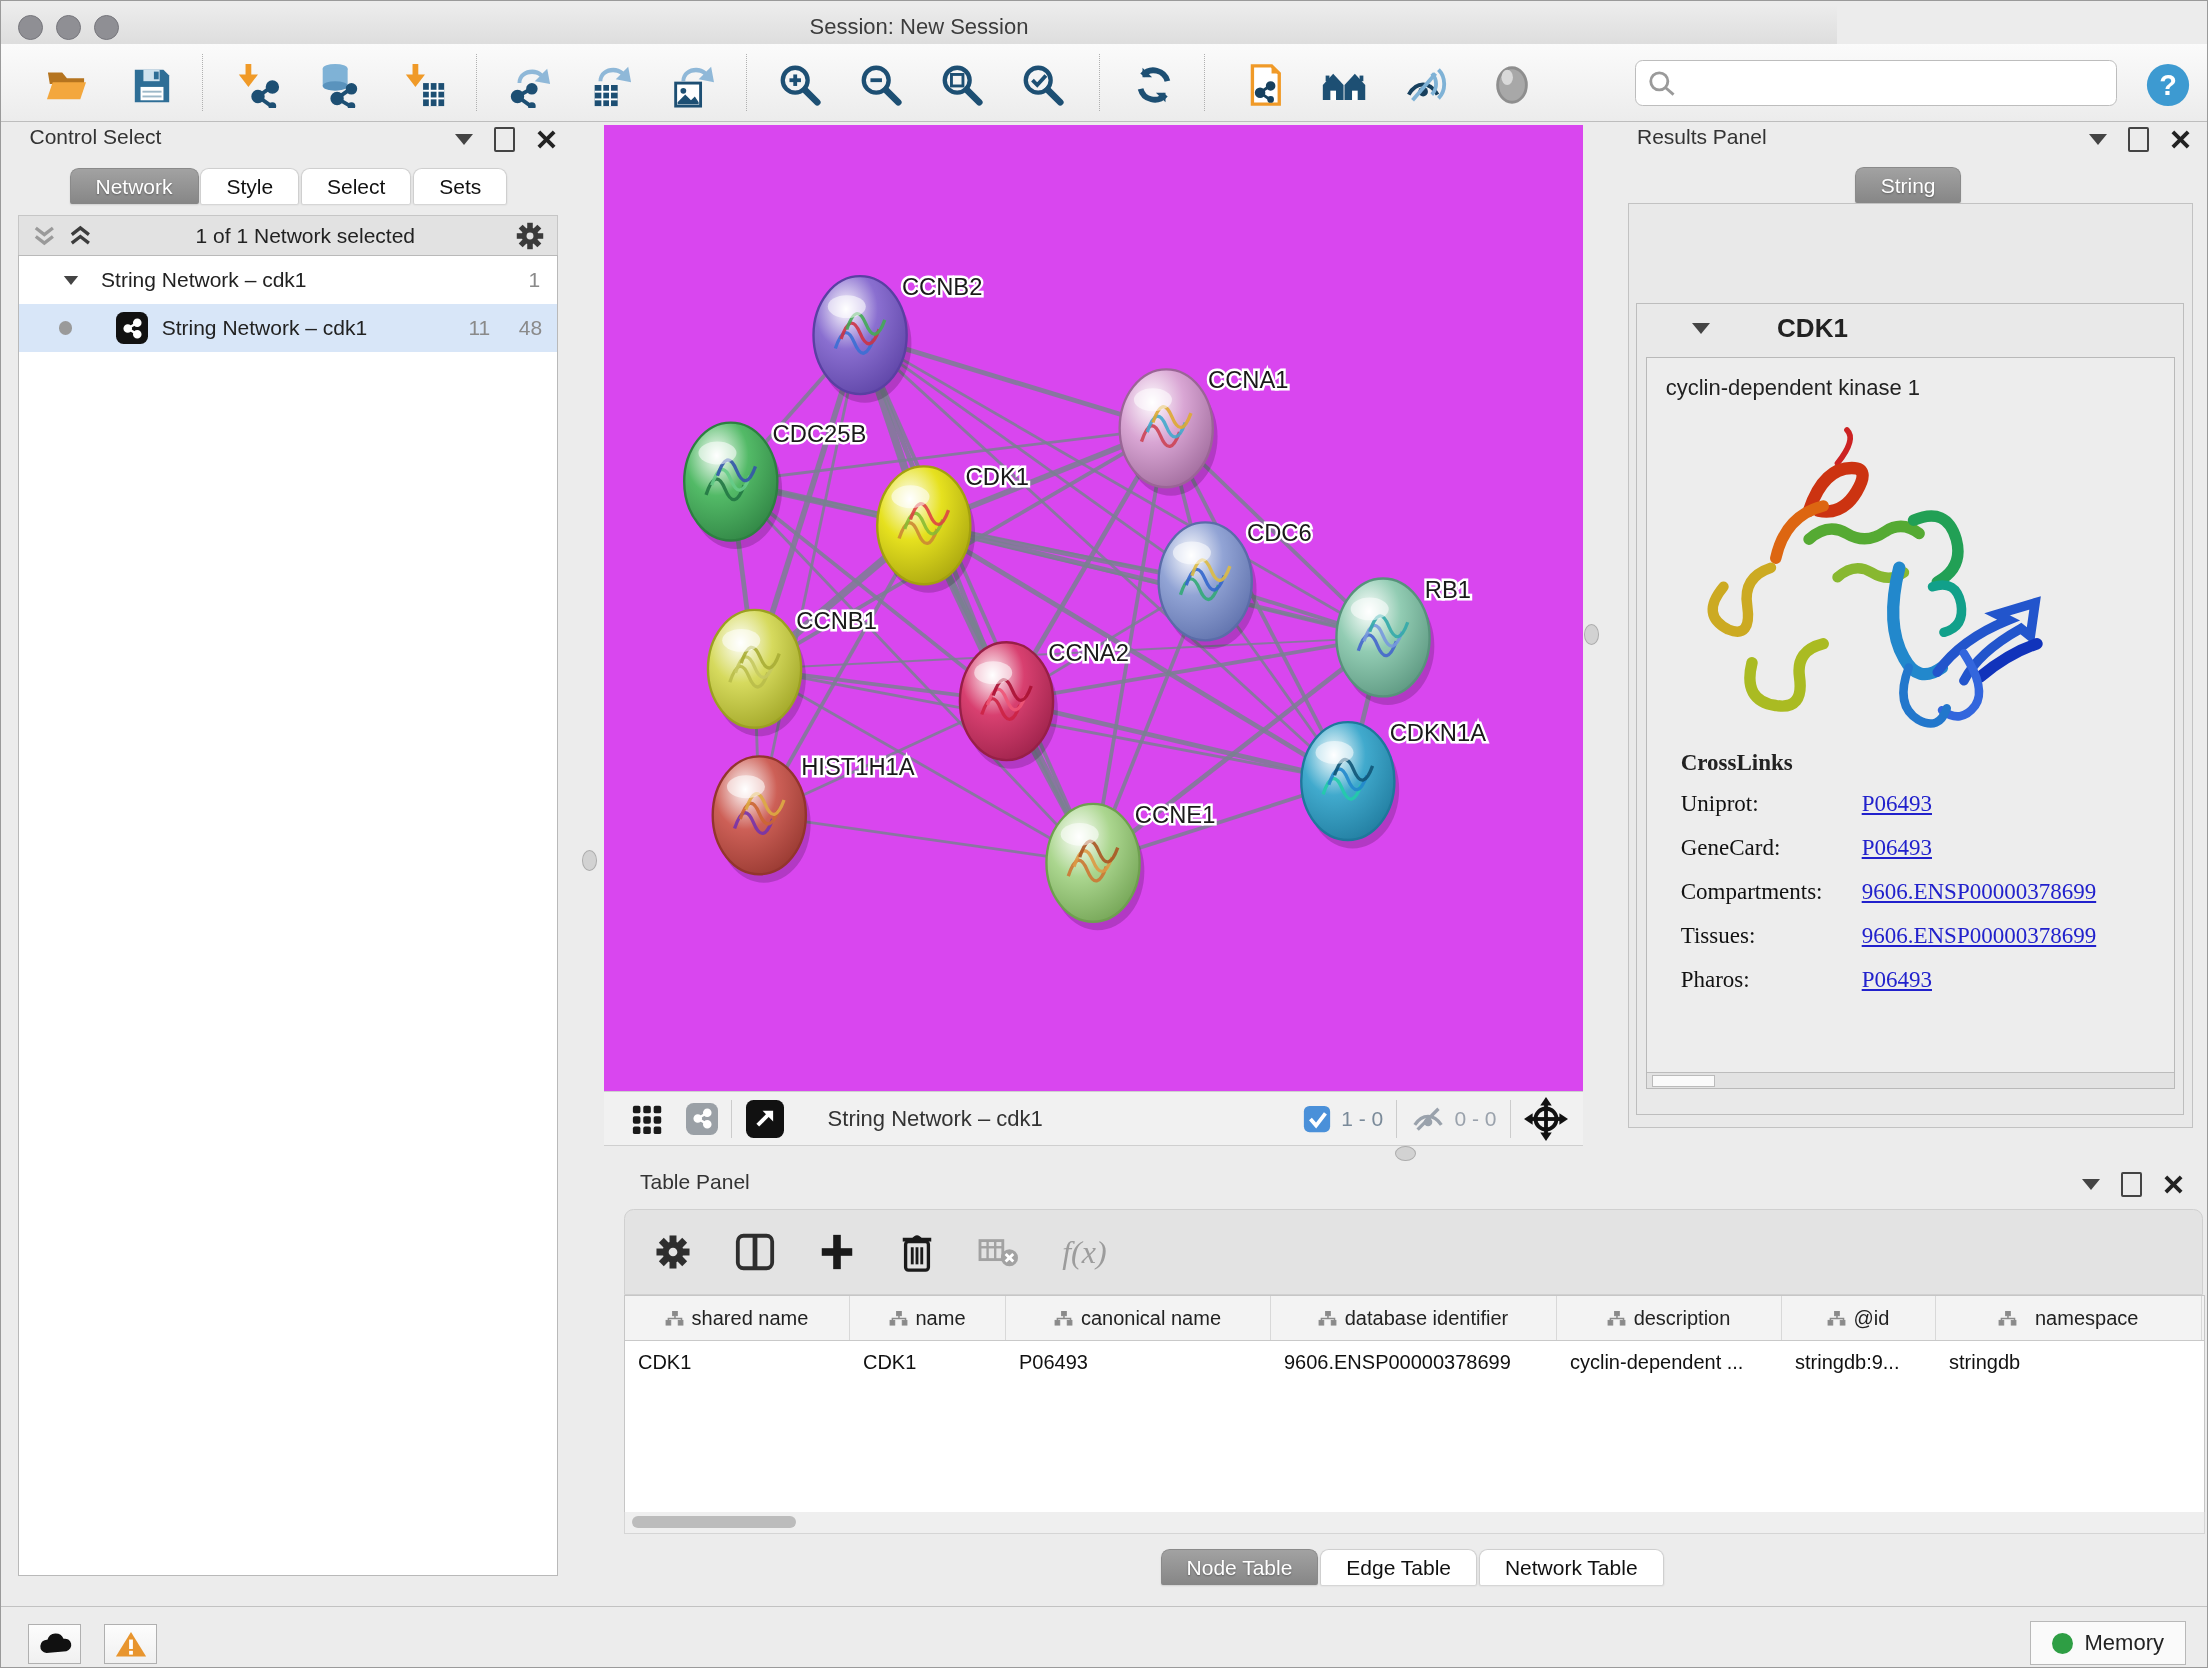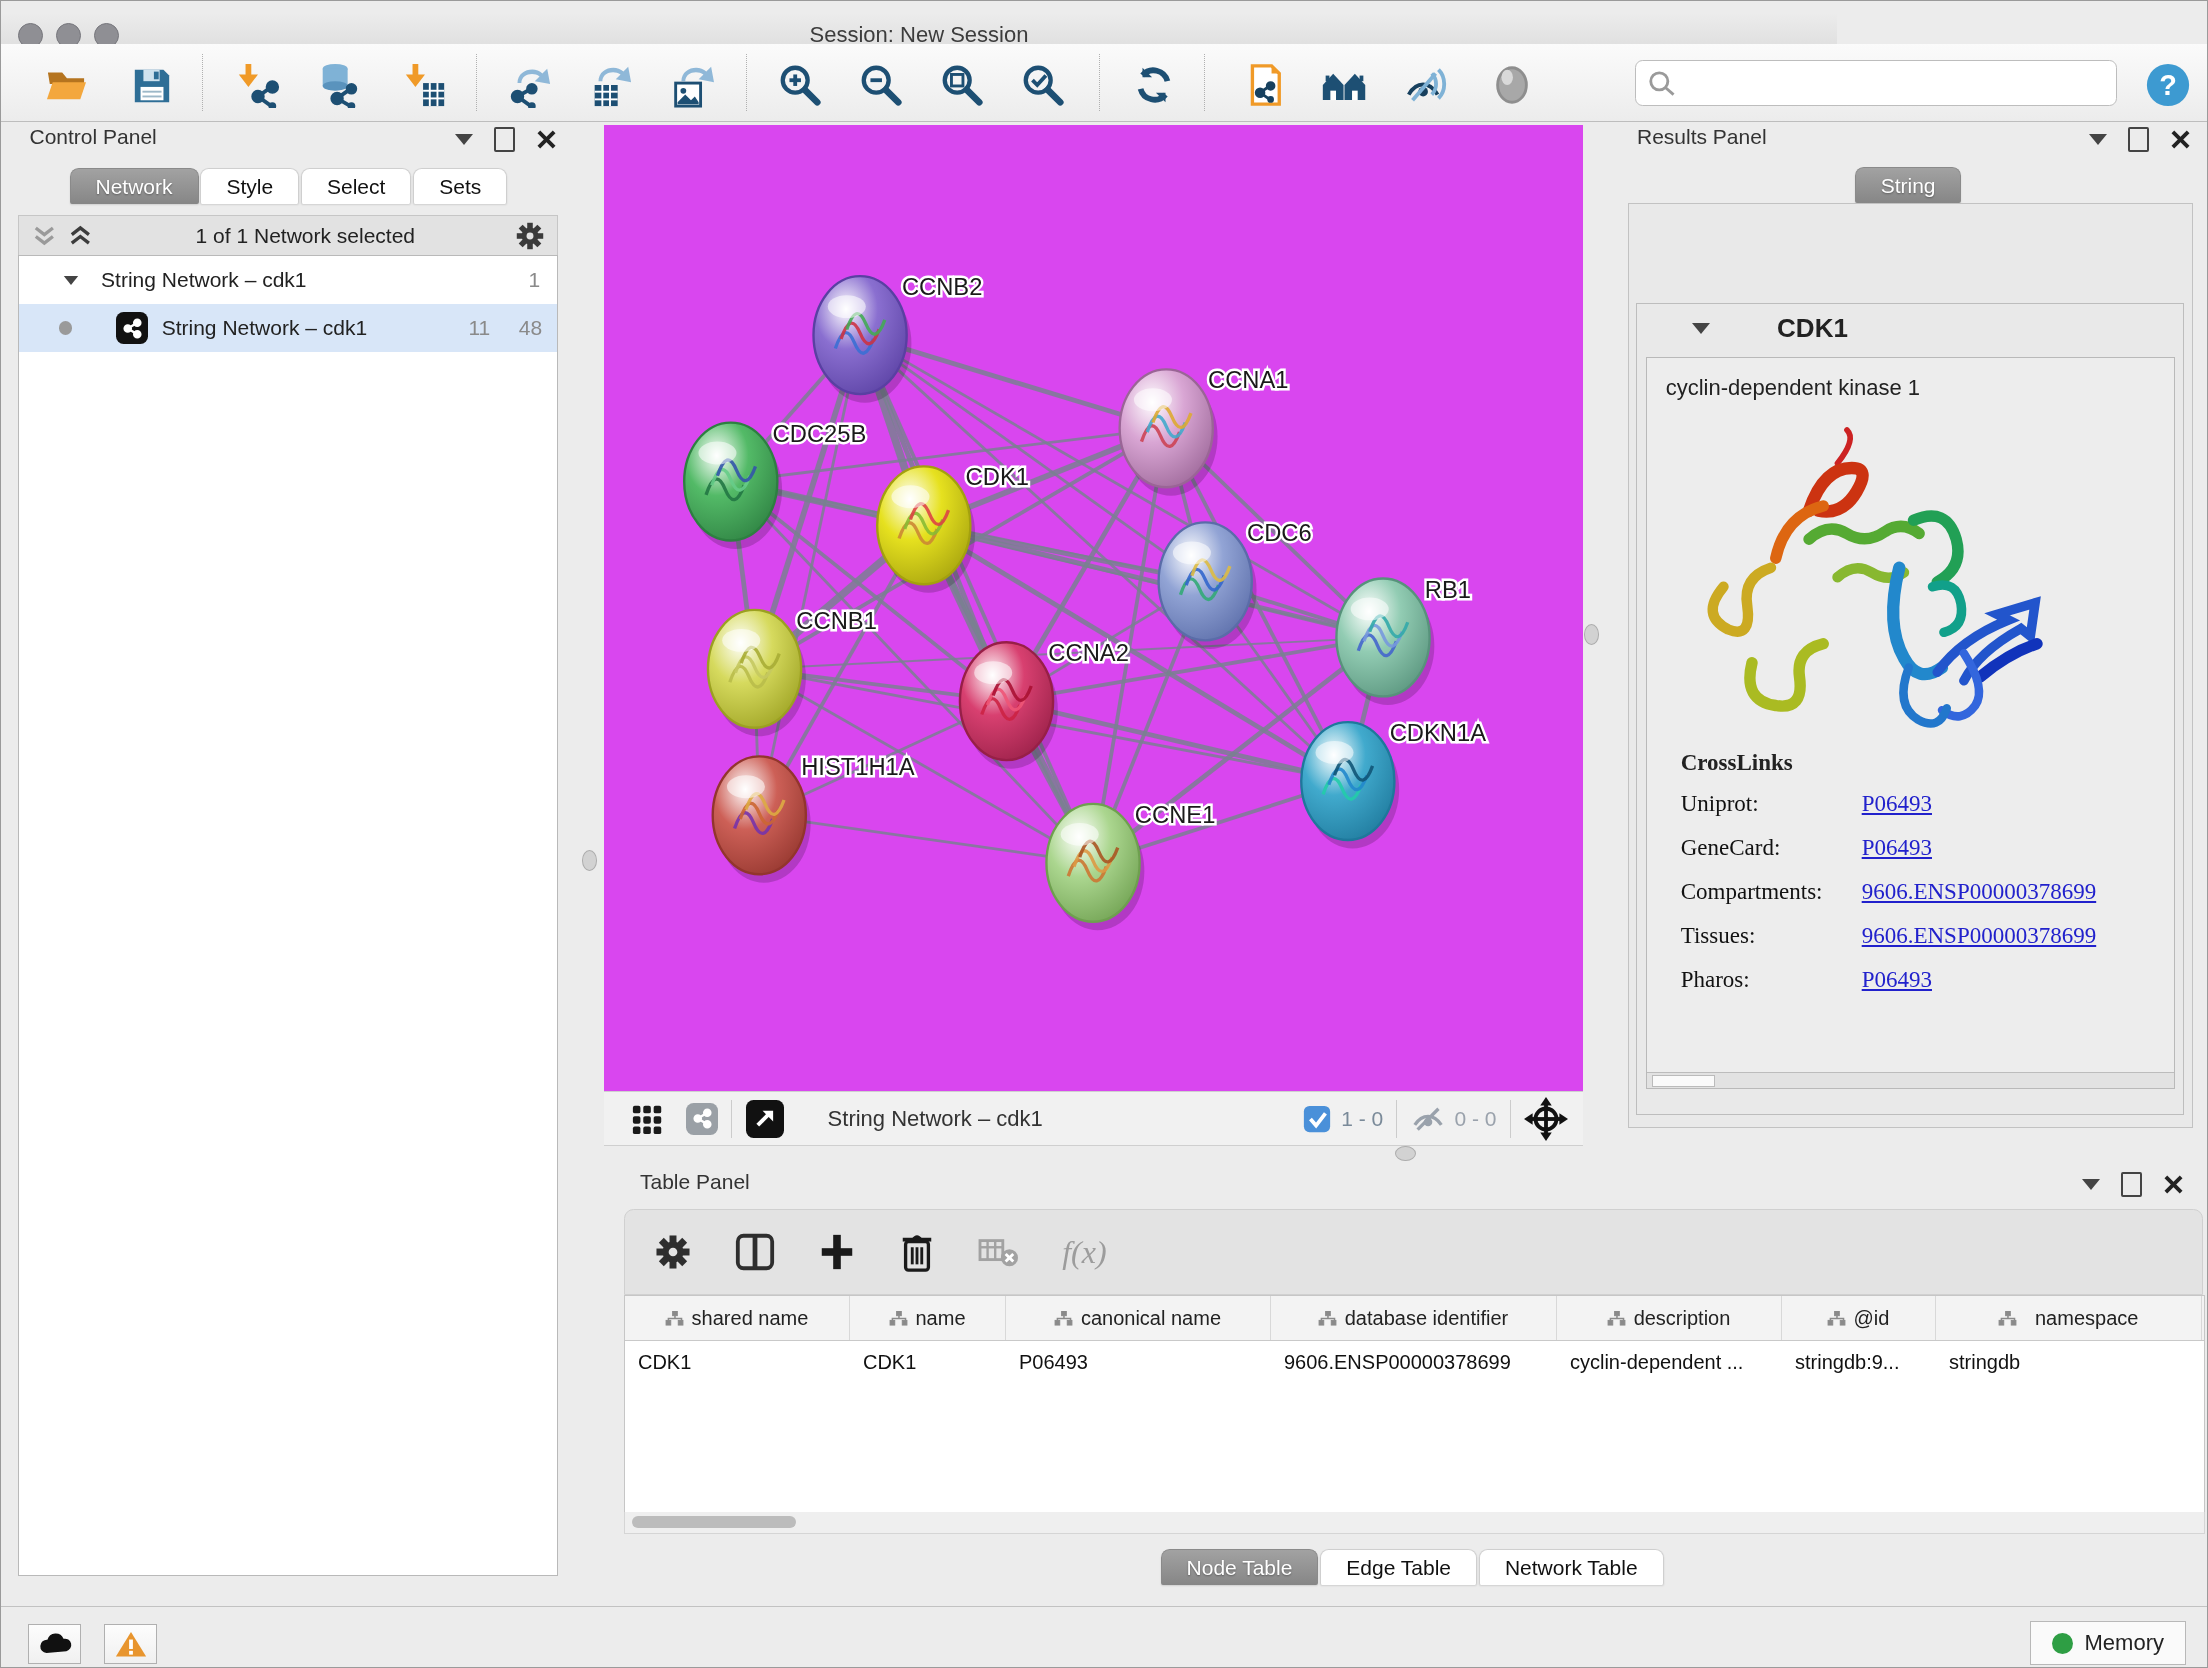--- a/index.html
+++ b/index.html
@@ -1,21 +1,21 @@
 <!DOCTYPE html>
 <html style="font-size:15px"><head>
 <meta charset="utf-8">
 <style>
   html,body{margin:0;padding:0;background:#d8d8d8;}
   #win{position:relative;width:2208px;height:1668px;background:#ececec;
        font-family:"Liberation Sans",sans-serif;color:#222;overflow:hidden;
        border:1px solid #9a9a9a;box-sizing:border-box;}
   .abs{position:absolute;}
   
-  #titlebar{left:0;top:12px;width:1836px;height:43px;
+  #titlebar{left:0;top:4px;width:1836px;height:43px;
     background:linear-gradient(#ececec,#dcdcdc);border-bottom:1px solid #b6b6b6;}
   .tl{position:absolute;top:9.5px;width:23px;height:23px;border-radius:50%;
       background:#8f8f94;border:1px solid #76767c;}
   #title-text{position:absolute;left:0;top:8.6px;width:100%;text-align:center;
       font-size:22px;color:#3c3c3c;}
   
   #toolbar{left:0;top:43px;width:2208px;height:77px;
     background:linear-gradient(#fbfbfb,#ececec);border-bottom:1px solid #bdbdbd;}
   .tbtn{position:absolute;top:16px;width:49px;height:49px;display:flex;
         align-items:center;justify-content:center;}
@@ -296,21 +296,21 @@
     </div>
     <div class="tbtn" style="left:2142px">
       <svg width="48" height="48" viewBox="0 0 50 50">
         <circle cx="25" cy="25" r="22" fill="#3d9ad1"></circle>
         <text x="25" y="35" text-anchor="middle" font-size="30" font-weight="bold" fill="#fff" font-family="Liberation Sans, sans-serif">?</text>
       </svg>
     </div>
   </div>
 
   <div id="control-panel" class="abs">
-    <div style="position:absolute;left:19px;top:0px;" class="panel-title">Control Panel</div>
+    <div style="position:absolute;left:19px;top:0px;" class="panel-title">Control Select</div>
     <div class="win-ctl" style="position:absolute;right:7.6px;top:1.9px;">
       <div class="tri-down"></div>
       <div class="sq"></div>
       <svg width="21" height="21" viewBox="0 0 22 22">
         <line x1="3" y1="3" x2="19" y2="19" stroke="#222" stroke-width="4"></line>
         <line x1="19" y1="3" x2="3" y2="19" stroke="#222" stroke-width="4"></line>
       </svg>
     </div>
     <div id="cp-tabs"><span class="tab sel">Network</span><span class="tab">Style</span><span class="tab">Select</span><span class="tab">Sets</span></div>
     <div id="cp-strip">

